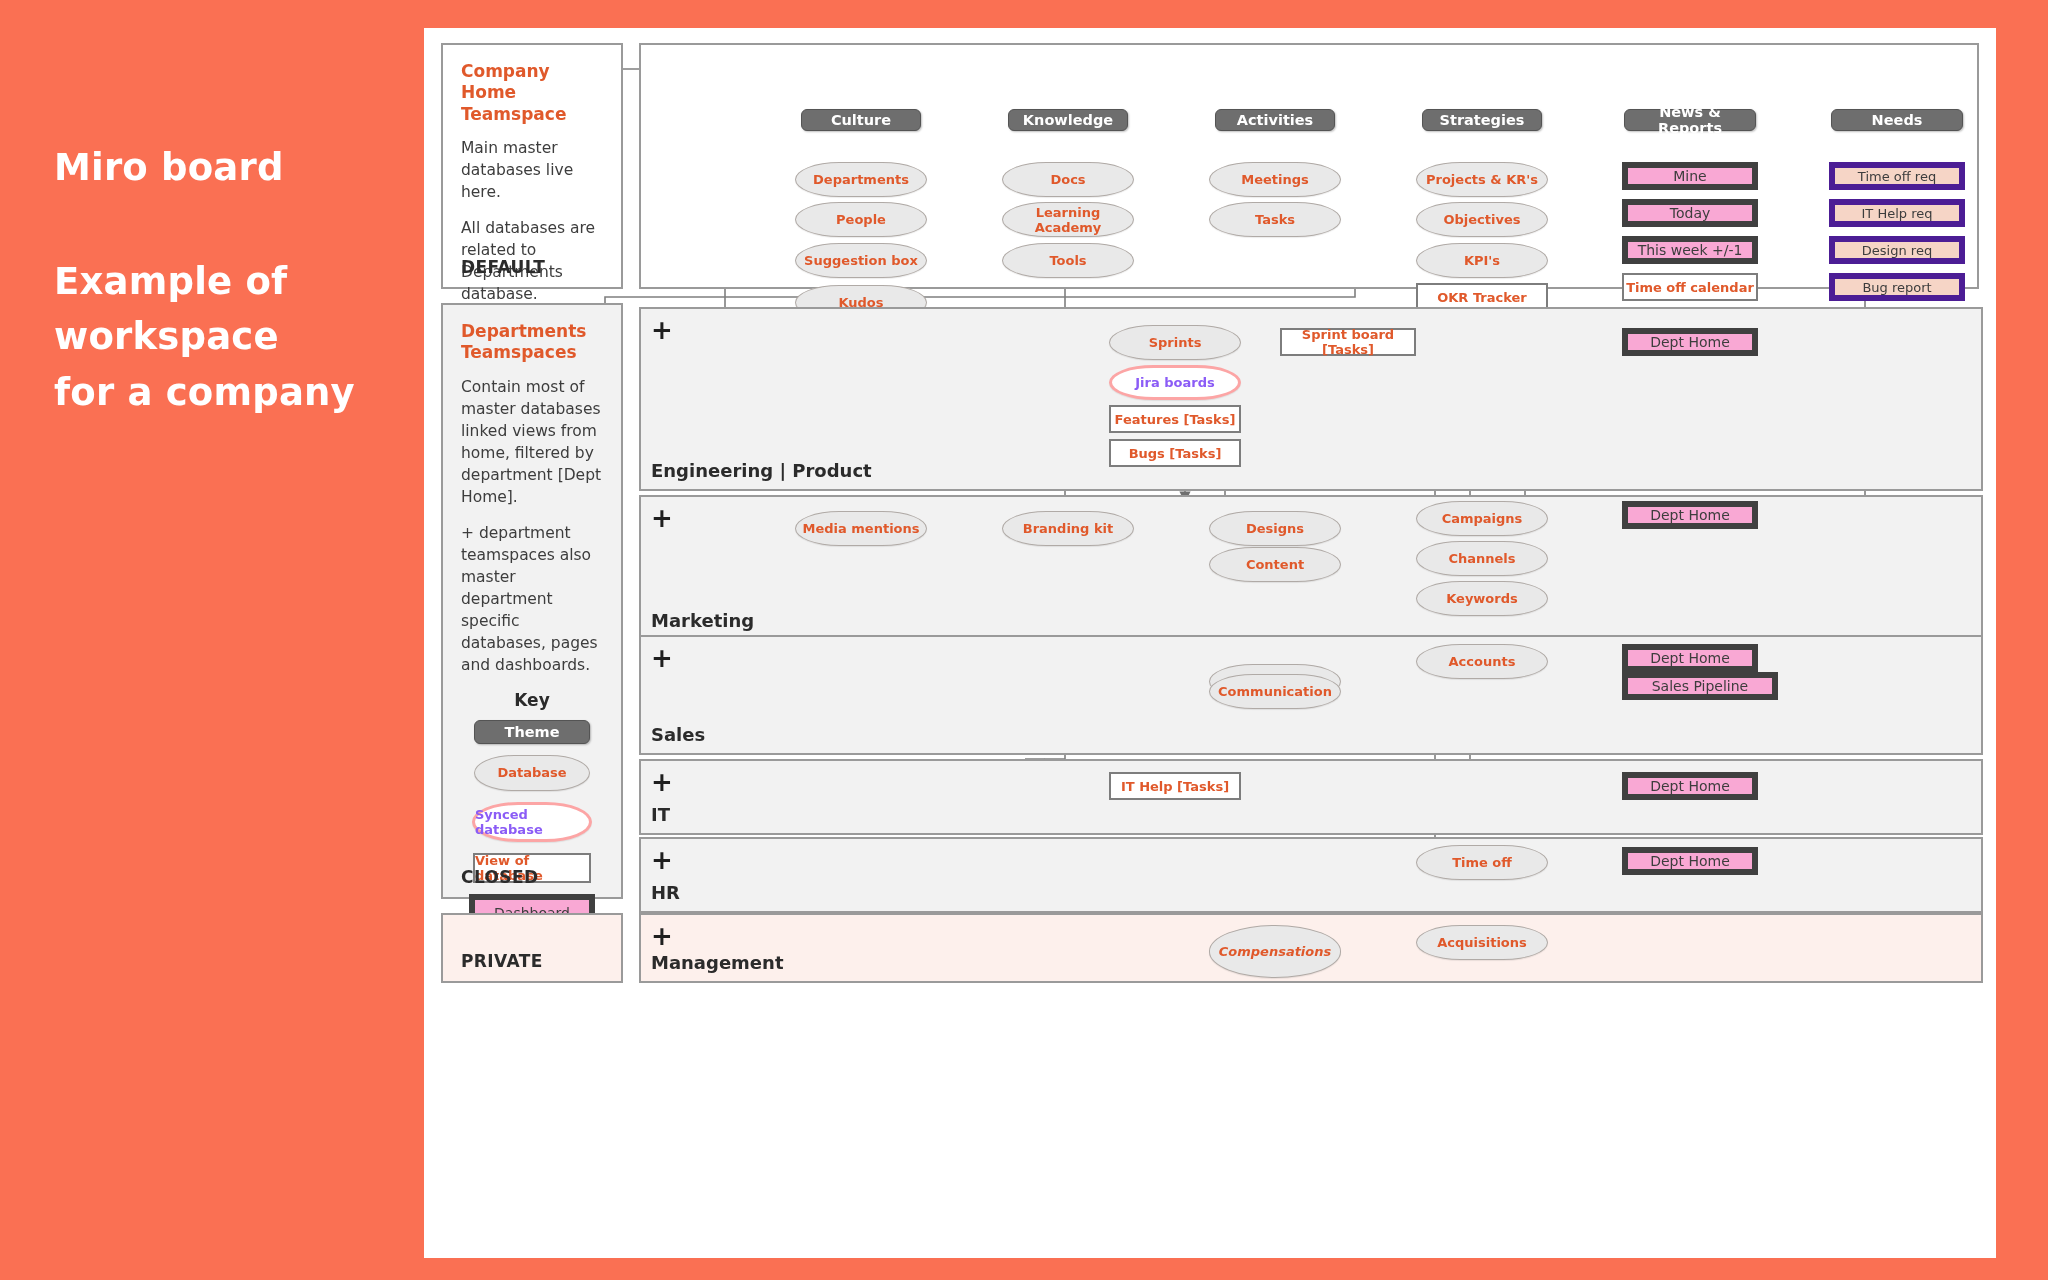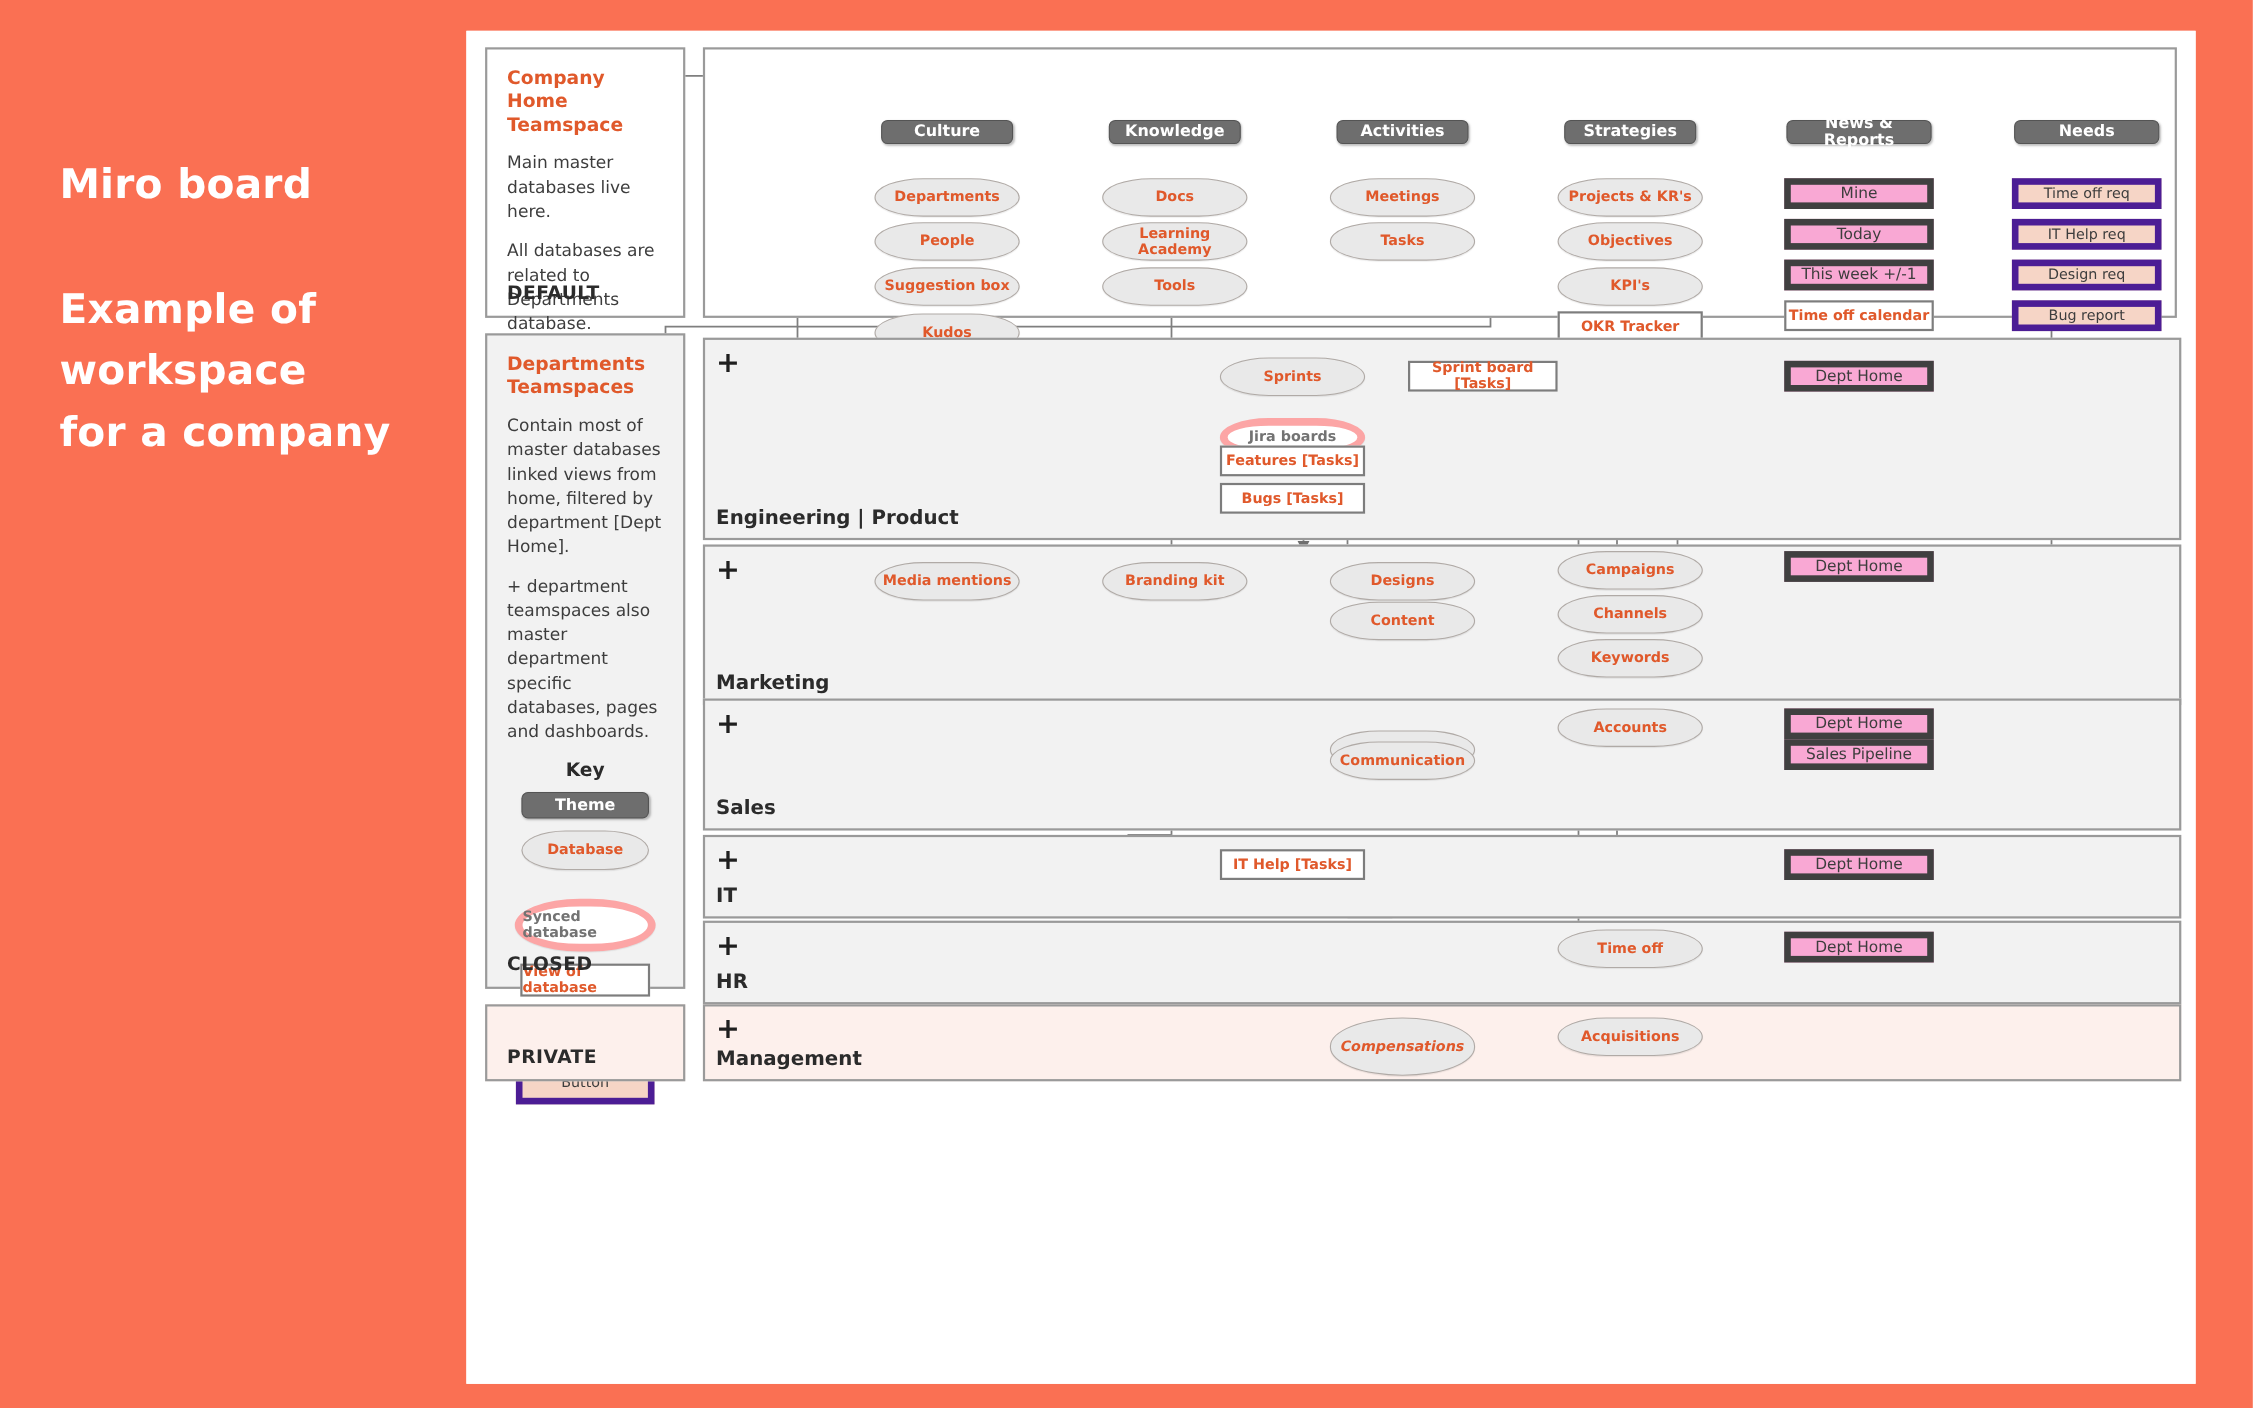--- a/index.html
+++ b/index.html
@@ -39,21 +39,21 @@
 
   
   .node{position:absolute;box-sizing:border-box;display:flex;align-items:center;justify-content:center;
         text-align:center;}
 
   .theme{background:#6e6e6e;border:1px solid #545454;border-radius:6px;color:#ffffff;
          font-size:14.5px;font-weight:600;height:22px;box-shadow:1px 1px 2px rgba(0,0,0,.25);}
 
   .db{background:#e9e9e9;border:1px solid #b0aaa6;color:#e0592b;font-size:13px;font-weight:700;
       border-radius:50% / 26px;box-shadow:0 1px 1px rgba(0,0,0,.08);}
-  .db.synced{background:#ffffff;border:7px solid #fca5a5;color:#737373;font-weight:600;margin-top:15px;}
+  .db.synced{background:#ffffff;border:3px solid #fca5a5;color:#8b5cf6;font-weight:600;}
 
   .view{background:#ffffff;border:2px solid #7d7d7d;color:#e0592b;font-size:13px;font-weight:700;}
   .dash{background:#f9a8d4;border:6px solid #404040;color:#3d3d3d;font-size:14px;font-weight:500;}
   .btn{background:#f6d5c6;border:6px solid #4c1d95;color:#3d3d3d;font-size:13px;font-weight:500;}
 
   
   svg.links{position:absolute;left:0;top:0;width:1570px;height:1228px;pointer-events:none;}
   svg.links path,svg.links line{fill:none;stroke:#7f7f7f;stroke-width:1.6;}
   svg.links .arrow{fill:#6f6f6f;stroke:none;}
 </style>
@@ -233,21 +233,21 @@
   <div class="node dash" style="left:1197px;top:472px;width:136px;height:28px;">Dept Home</div>
 
   <div class="frame" style="left:214px;top:606px;width:1344px;height:120px;">
     <span class="plus">+</span>
     <span class="fname">Sales</span>
   </div>
   <div class="node db" style="left:784px;top:615px;width:132px;height:35px;margin-top:20px;">Contacts</div>
   <div class="node db" style="left:784px;top:645px;width:132px;height:35px;">Communication</div>
   <div class="node db" style="left:991px;top:615px;width:132px;height:35px;">Accounts</div>
   <div class="node dash" style="left:1197px;top:615px;width:136px;height:28px;">Dept Home</div>
-  <div class="node dash" style="left:1197px;top:643px;width:136px;height:28px;">Sales Pipeline</div>
+  <div class="node dash" style="left:1197px;top:643px;width:156px;height:28px;">Sales Pipeline</div>
 
   <div class="frame" style="left:214px;top:730px;width:1344px;height:76px;">
     <span class="plus">+</span>
     <span class="fname">IT</span>
   </div>
   <div class="node view" style="left:684px;top:743px;width:132px;height:28px;">IT Help [Tasks]</div>
   <div class="node dash" style="left:1197px;top:743px;width:136px;height:28px;">Dept Home</div>
 
   <div class="frame" style="left:214px;top:808px;width:1344px;height:76px;">
     <span class="plus">+</span>

